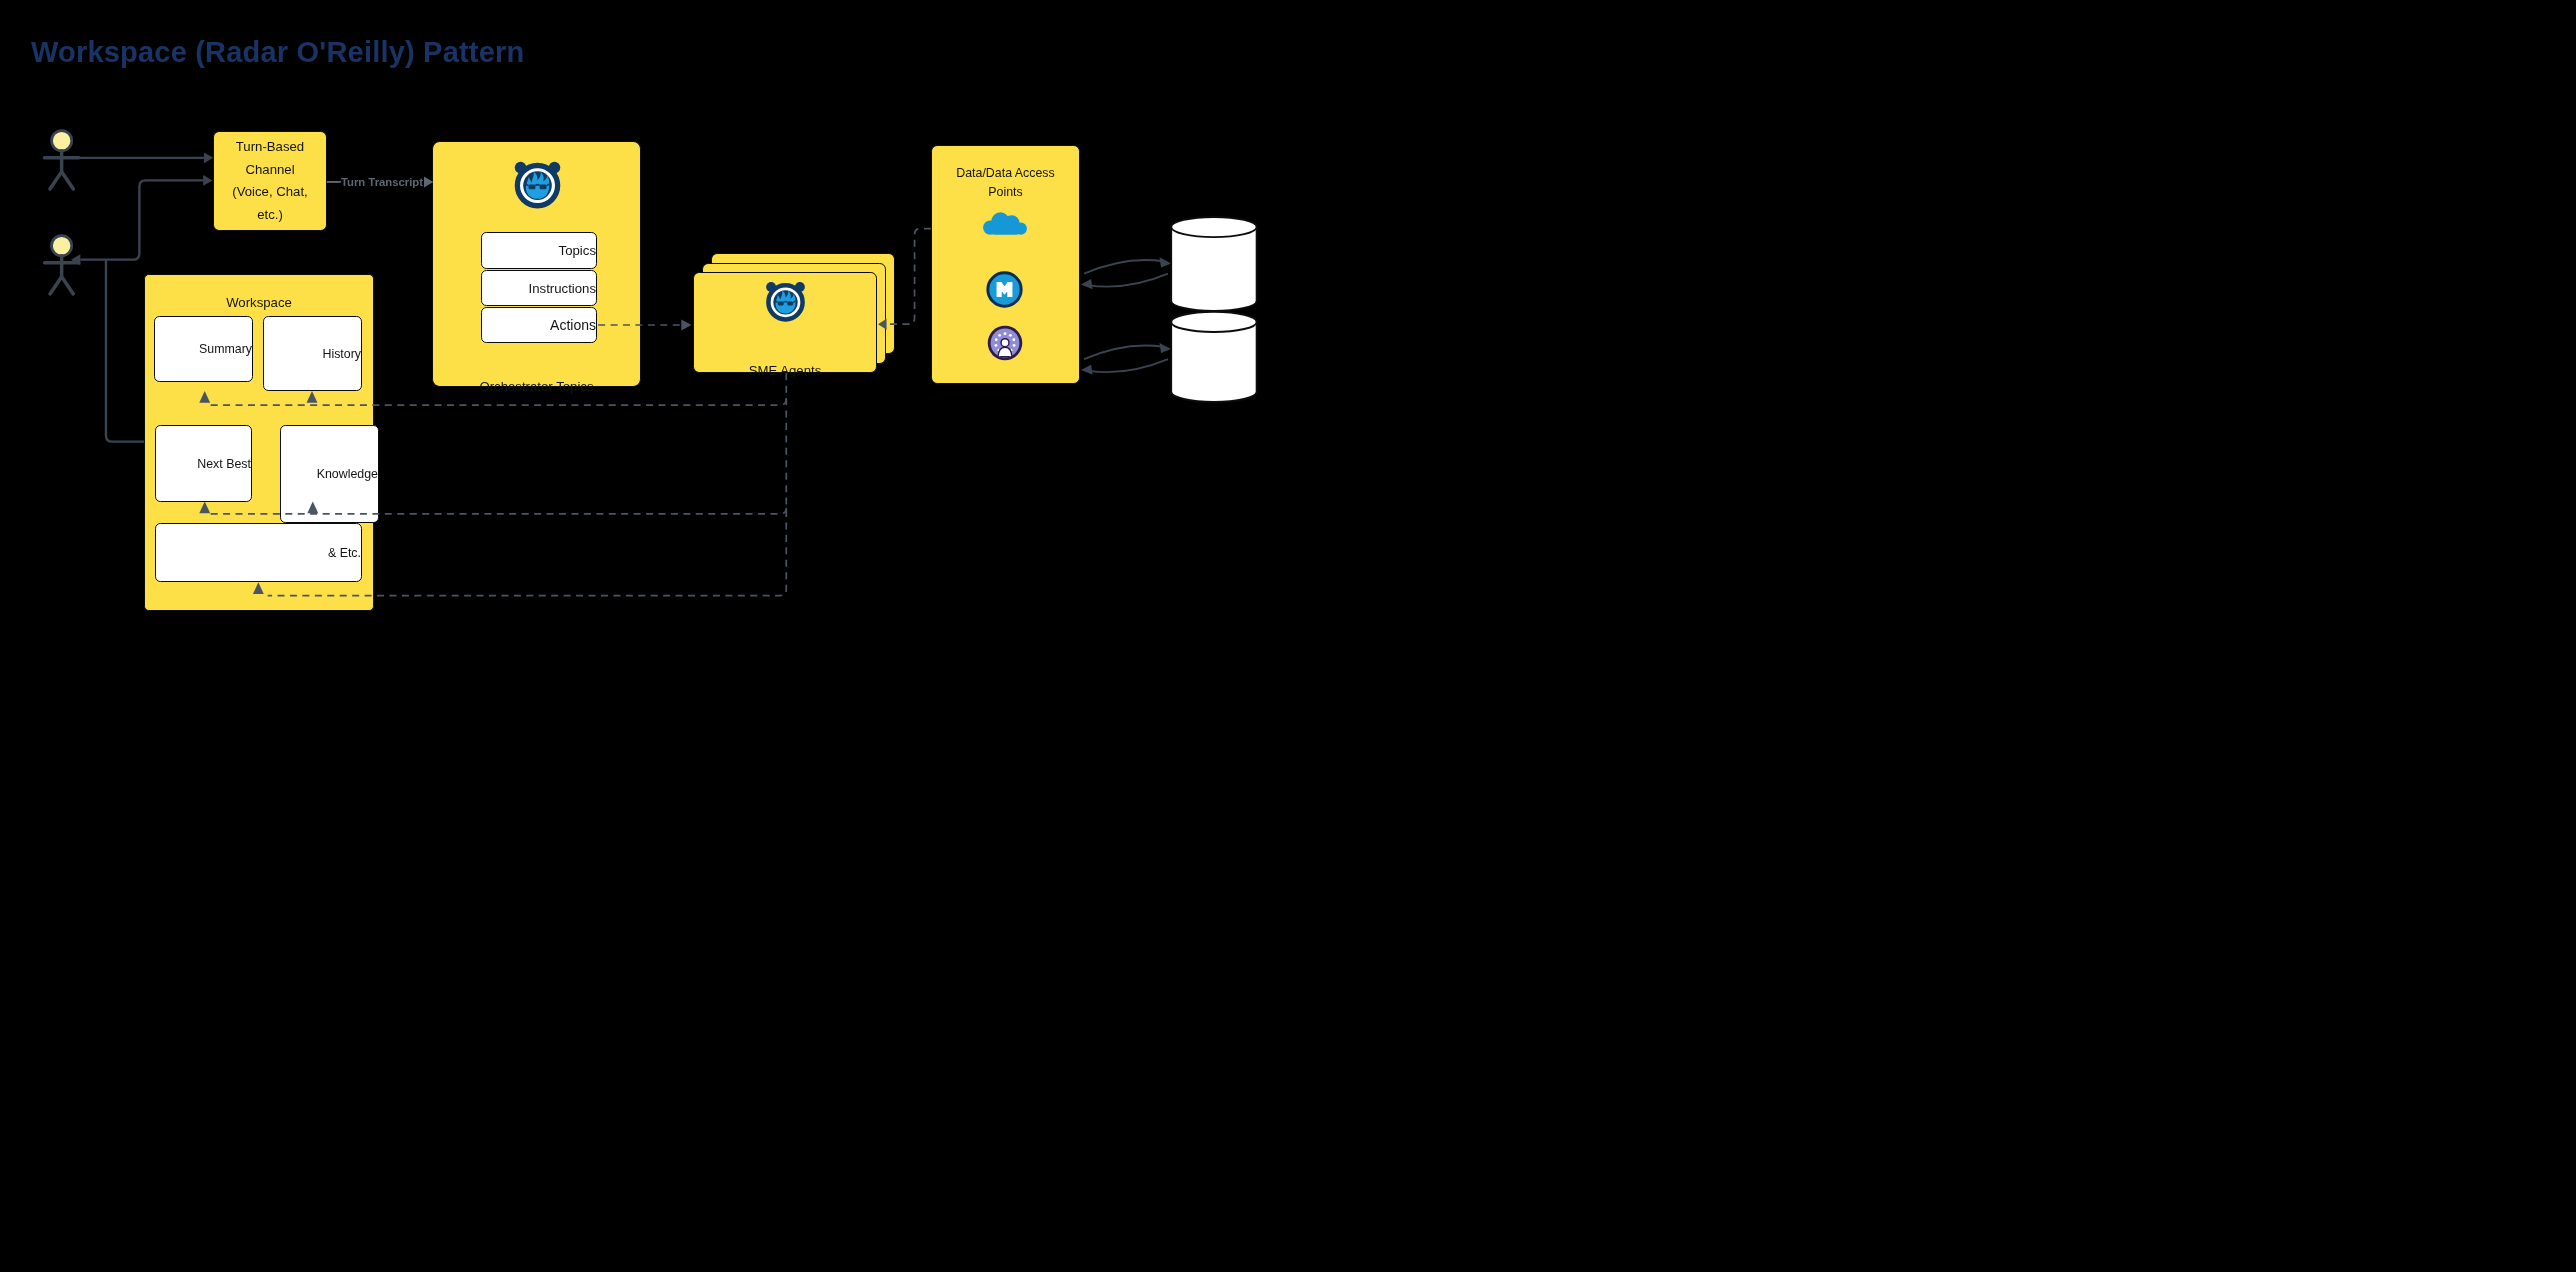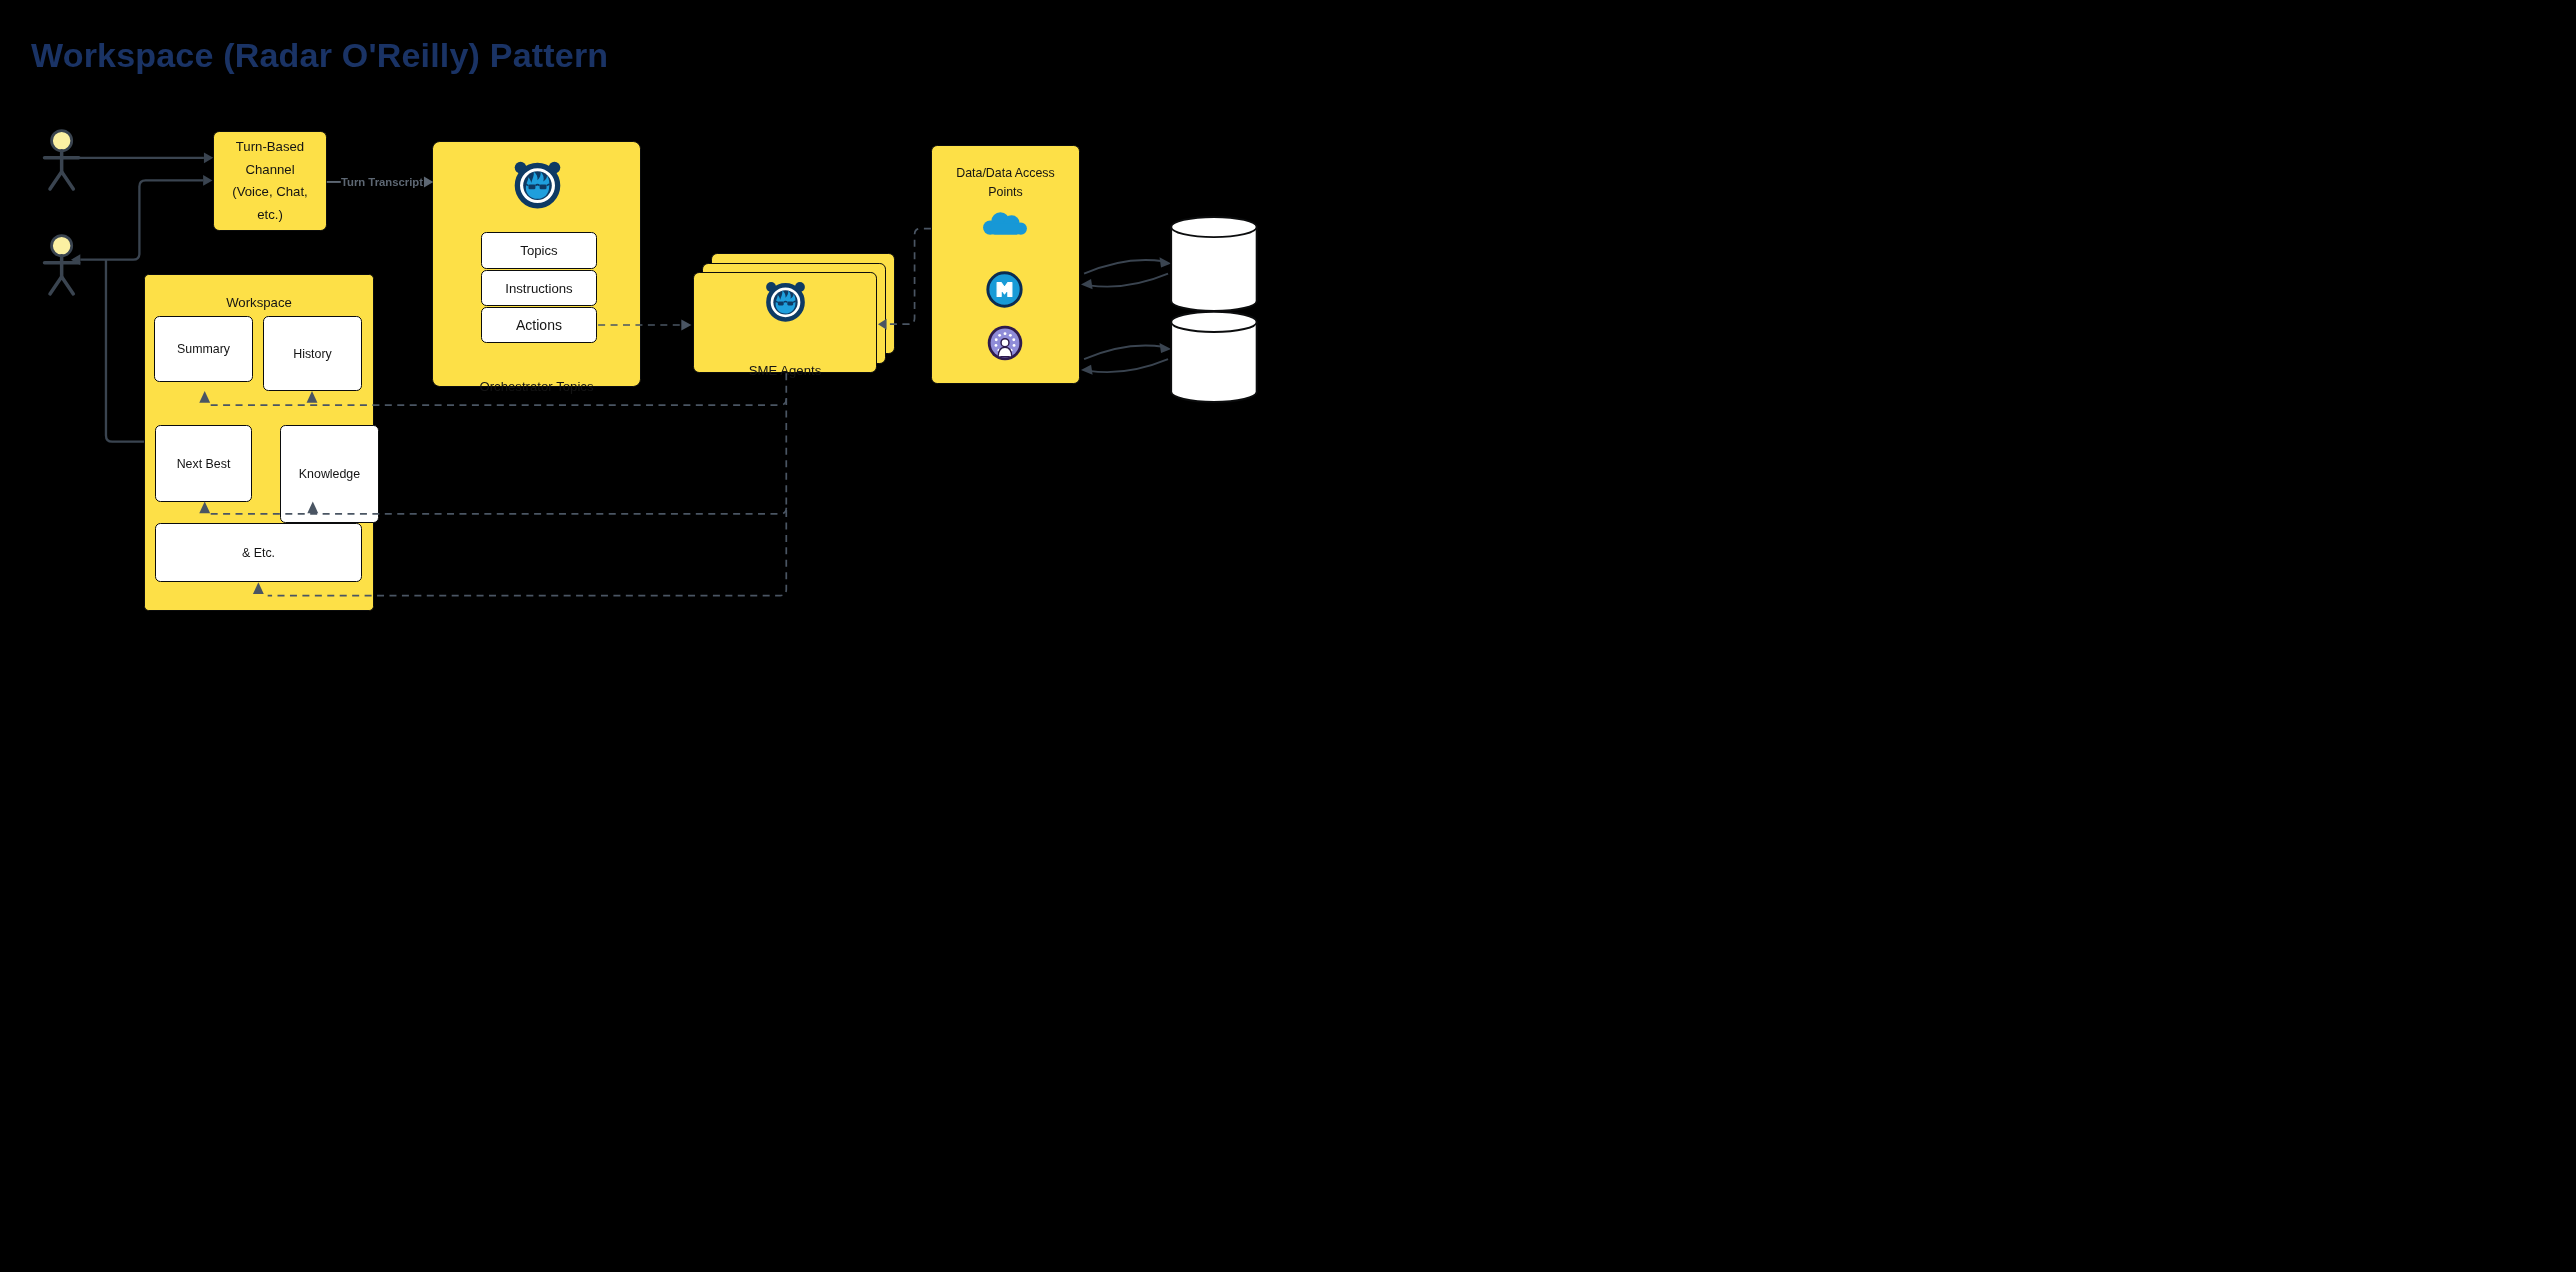--- a/index.html
+++ b/index.html
@@ -1,23 +1,23 @@
 <!DOCTYPE html>
 <html style="font-size:12.4px"><head>
 <meta charset="utf-8">
 <style>
   html,body{margin:0;padding:0;background:#000;}
   body{font-family:"Liberation Sans","DejaVu Sans",sans-serif;}
   #canvas{position:relative;width:1288px;height:636px;background:#000;overflow:hidden;}
   .abs{position:absolute;}
   .box{position:absolute;background:#fde047;border:1.6px solid #0b0c0d;border-radius:6.2px;box-sizing:border-box;}
   .cell{position:absolute;background:#fff;border:1.6px solid #0b0c0d;border-radius:5.4px;box-sizing:border-box;
-        display:flex;align-items:center;justify-content:center;font-size:12.4px;color:#141414;}
+        display:flex;align-items:center;justify-content:flex-end;font-size:12.4px;color:#141414;}
   .lbl{position:absolute;color:#141414;text-align:center;margin-top:12px;}
-  #page-title{position:absolute;left:31px;top:36px;font-size:34px;font-weight:bold;letter-spacing:0.2px;}
+  #page-title{position:absolute;left:31px;top:36px;font-size:29px;font-weight:bold;letter-spacing:0.2px;}
   .channel-text{display:flex;flex-direction:column;align-items:center;justify-content:center;
         width:100%;height:100%;font-size:13.2px;line-height:22.5px;color:#141414;}
   #overlay{position:absolute;left:0;top:0;width:1288px;height:636px;pointer-events:none;}
   .tt-label{position:absolute;font-size:11.3px;font-weight:bold;text-align:right;}
 </style>
 </head>
 <body>
 
 <div id="canvas">
 

